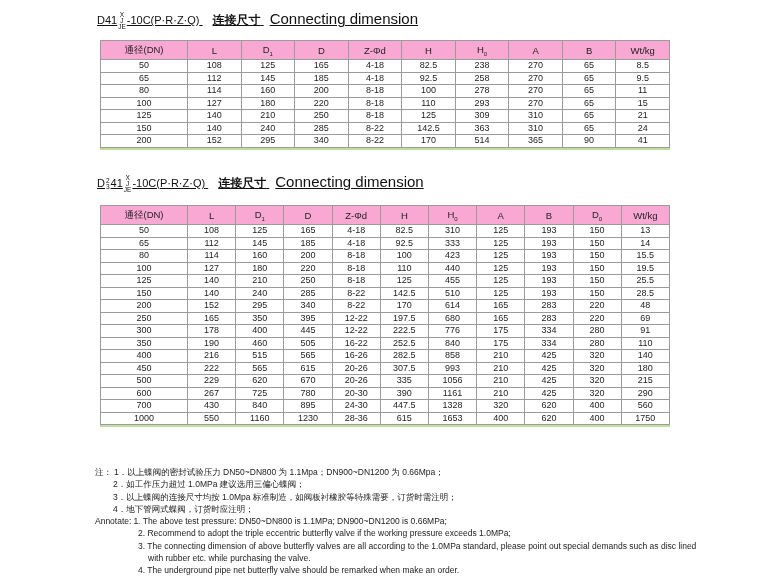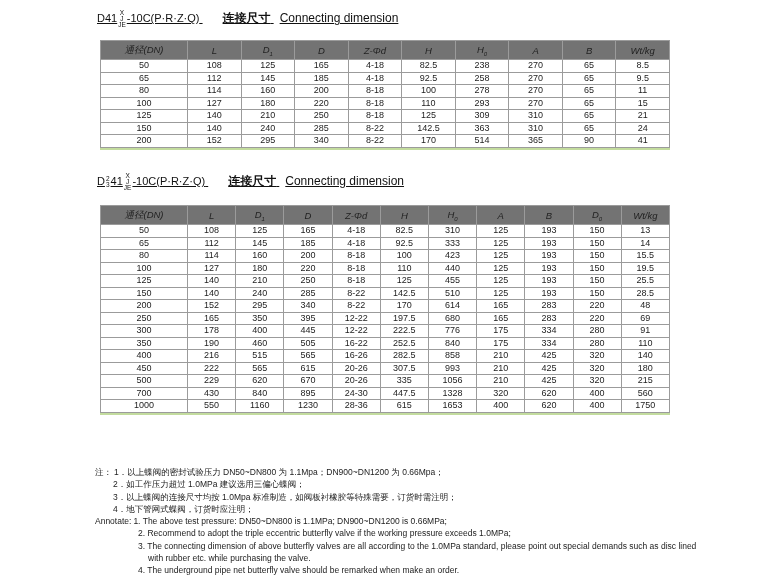--- a/index.html
+++ b/index.html
@@ -5,31 +5,31 @@
   html,body { margin:0; padding:0; }
   body {
     width:778px; height:588px; background:#ffffff;
     font-family:"Liberation Sans", sans-serif; color:#1a1a1a;
     position:relative; overflow:hidden;
   }
   .abs { position:absolute; }
 
   
   .model-title { font-size:11px; color:#111; white-space:nowrap;text-decoration:underline; }
-  .model-title .cn { font-weight:bold; font-size:12px; margin-left:20px; }
-  .model-title .en { font-size:12px; margin-left:6px; }
+  .model-title .cn { font-weight:bold; font-size:12px; margin-left:10px; }
+  .model-title .en { font-size:15px; margin-left:6px; }
   .stack, .frac {
     display:inline-flex; flex-direction:column; align-items:center;
     font-size:6.5px; line-height:6px; vertical-align:middle; margin:0 1px;
   }
 
   
   .dim-table { border-collapse:collapse; table-layout:fixed; width:570px; font-size:9px; }
   .dim-table th, .dim-table td { border:1px solid #9b9b9b; text-align:center; padding:0; overflow:hidden; white-space:nowrap; }
-  .dim-table th { background:#737373; height:18px; font-weight:normal; font-size:9.5px; color:#222;font-style:italic; }
+  .dim-table th { background:#f9a8d4; height:18px; font-weight:normal; font-size:9.5px; color:#222; }
   .dim-table td { height:11.5px; line-height:11.5px; color:#1c1c1c; background:#ffffff; }
   .dim-table th:first-child { width:86px; }
   .dim-table sub { font-size:6px; }
   .green-rule { height:2px; background:#c3dc9e; width:570px; }
 
   
   .notes { font-size:8.5px; line-height:12.3px; color:#222; width:602px; }
   .note-line { white-space:normal; }
   .indent-cn { padding-left:18px; }
   .indent-en { padding-left:53px; text-indent:-10px; }
@@ -348,20 +348,33 @@
           <td>670</td>
           <td>20-26</td>
           <td>335</td>
           <td>1056</td>
           <td>210</td>
           <td>425</td>
           <td>320</td>
           <td>215</td>
         </tr>
         <tr>
+          <td>600</td>
+          <td>267</td>
+          <td>725</td>
+          <td>780</td>
+          <td>20-30</td>
+          <td>390</td>
+          <td>1161</td>
+          <td>210</td>
+          <td>425</td>
+          <td>320</td>
+          <td>290</td>
+        </tr>
+        <tr>
           <td>700</td>
           <td>430</td>
           <td>840</td>
           <td>895</td>
           <td>24-30</td>
           <td>447.5</td>
           <td>1328</td>
           <td>320</td>
           <td>620</td>
           <td>400</td>

